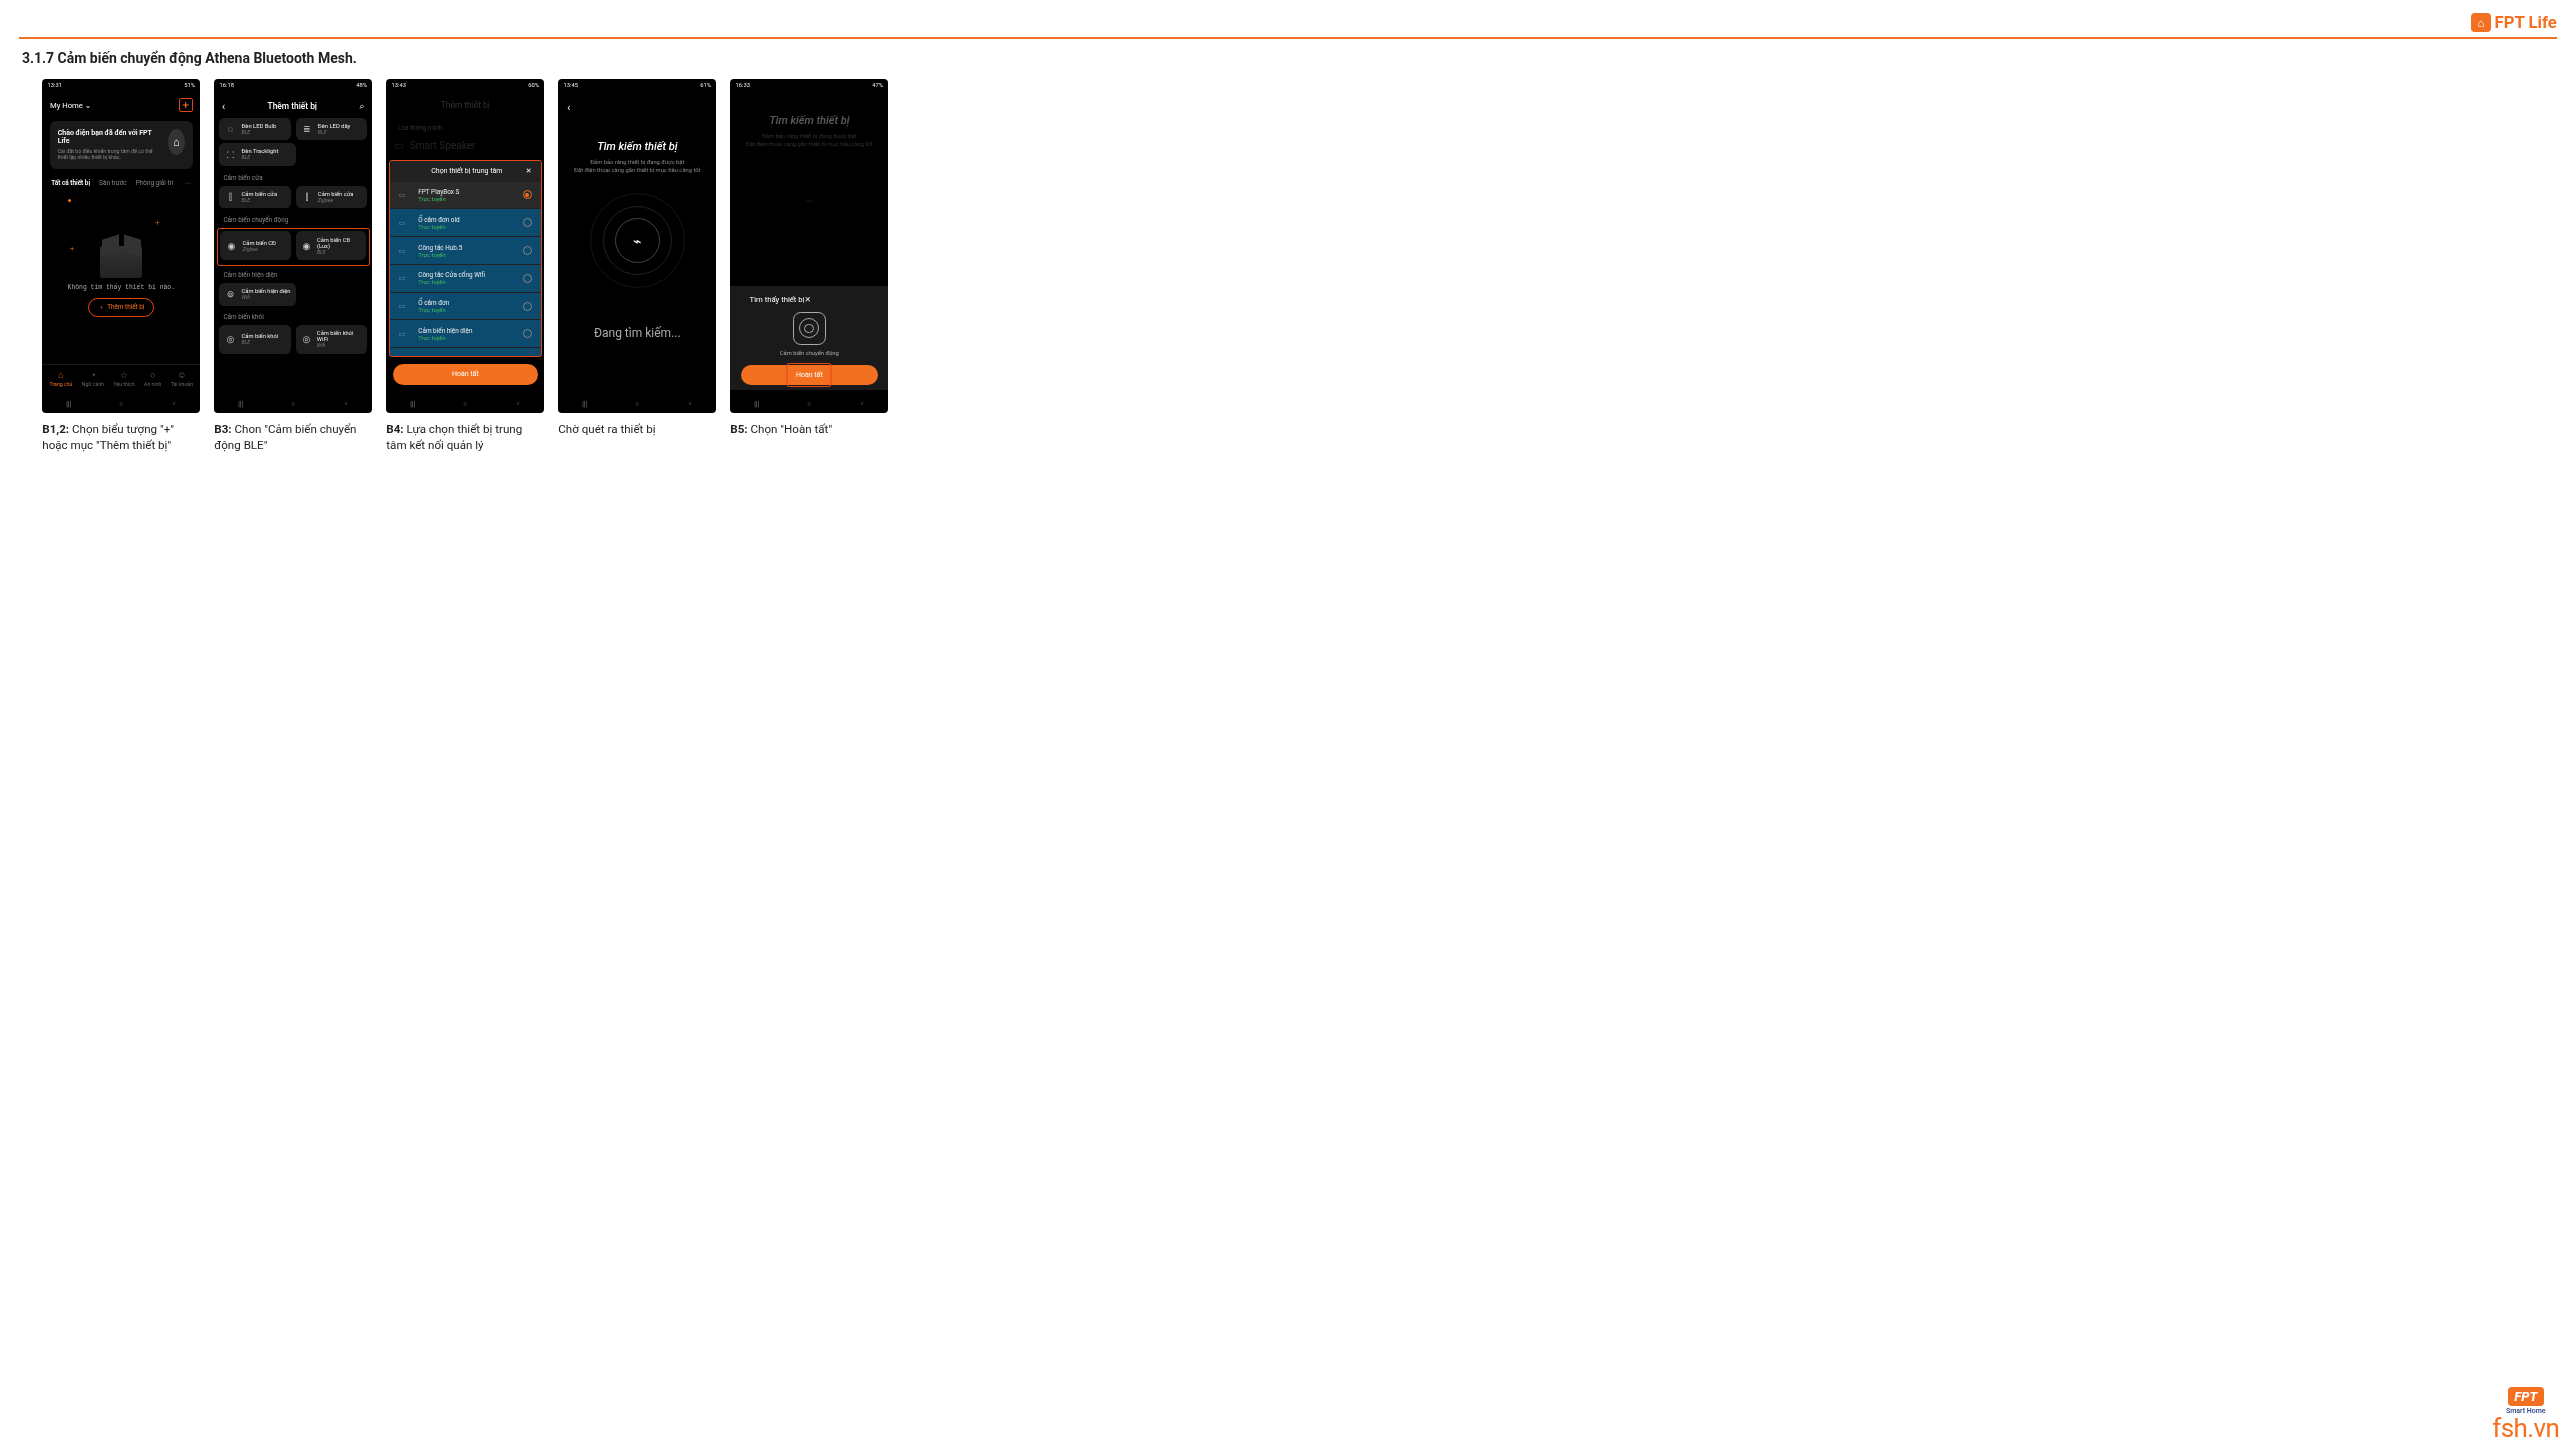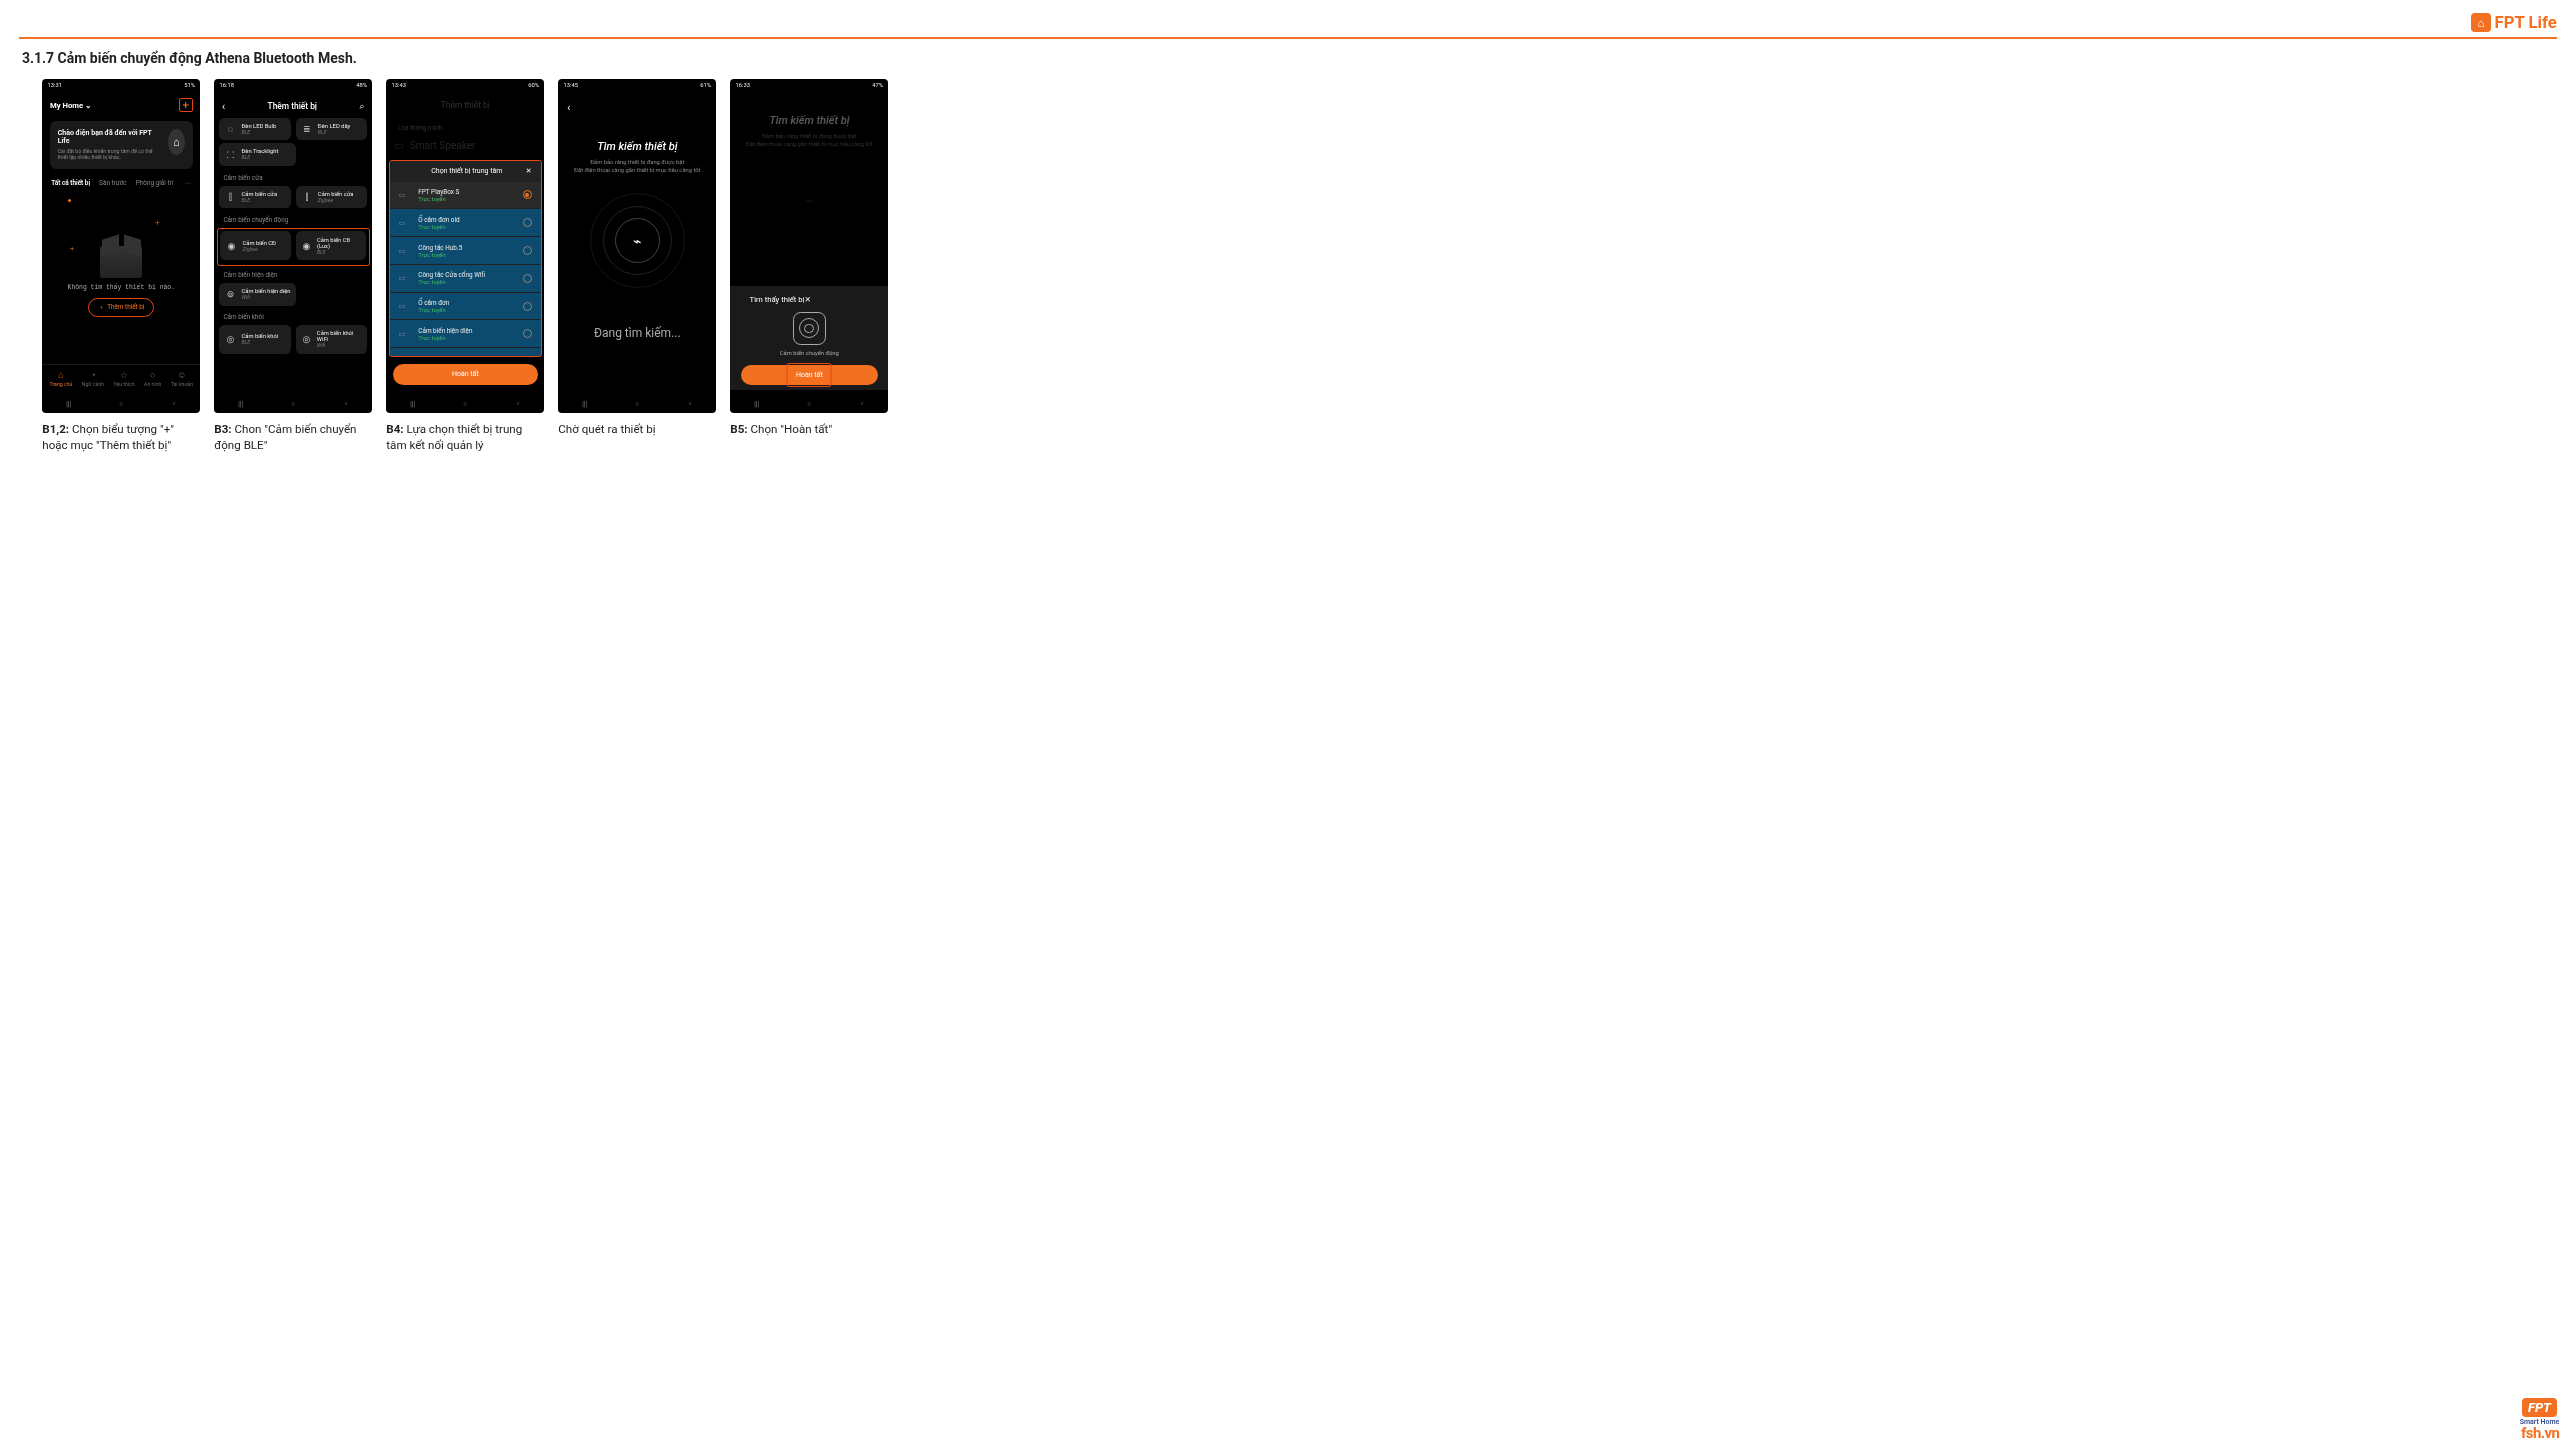--- a/index.html
+++ b/index.html
@@ -14,21 +14,21 @@
 .phone { width: 158px; height: 334px; background: #000; border-radius: 3.9px; overflow: hidden; display: flex; flex-direction: column; color: #ccc; font-size: 6.4px; position: relative; }
 .statusbar { display: flex; justify-content: space-between; padding: 2.6px 5.2px; font-size: 5.8px; color: #eee; }
 .screen { flex: 1; display: flex; flex-direction: column; padding: 3.9px 0; position: relative; }
 .navbar { display: flex; justify-content: space-around; padding: 6.4px 0 5.2px; color: #888; }
 .navbar span { display: inline-block; width: 13px; text-align: center; }
 .caption { margin-top: 9px; font-size: 11.6px; line-height: 1.35; color: #222; }
 .caption b { font-weight: 700; }
 
 
 .p1-top { display:flex; justify-content:space-between; align-items:center; padding:3.9px 7.7px; }
-.p1-home { color:#fff; font-size:7.7px; font-weight:700; }
+.p1-home { color:#fff; font-size:7.7px; font-weight:400; }
 .p1-plus { width:14px; height:14px; border:1.3px solid #e84610; border-radius:1.9px; display:flex; align-items:center; justify-content:center; color:#f37021; font-size:10.3px; font-weight:700; }
 .welcome { background:#1a1a1a; margin:5.2px 7.7px; border-radius:6.4px; padding:7.7px; display:flex; gap:6.4px; align-items:flex-start; }
 .welcome-text h4 { color:#fff; font-size:7px; font-weight:600; margin-bottom:2.6px; }
 .welcome-text p { color:#888; font-size:5.2px; line-height:1.3; }
 .house-icon { width:26px; height:26px; background:#333; border-radius:50%; display:flex; align-items:center; justify-content:center; color:#fff; font-size:11.6px; margin-left:auto; }
 .tabs1 { display:flex; gap:9px; padding:5.2px 9px; font-size:6.4px; color:#888; }
 .tabs1 .active { color:#fff; font-weight:600; }
 .tabs1 .dots { margin-left:auto; }
 .empty-box { flex:1; display:flex; flex-direction:column; align-items:center; justify-content:center; gap:6.4px; position:relative; }
 .orange-dot{width:3.2px;height:3.2px;background:#f37021;border-radius:50%;position:absolute;}
@@ -93,21 +93,21 @@
 .sensor-ic::before{content:'';width:18px;height:18px;border:1.9px solid #aaa;border-radius:50%;position:absolute;}
 .sensor-ic::after{content:'';width:7.7px;height:7.7px;border:1.9px solid #aaa;border-radius:50%;position:absolute;}
 .sensor-lbl{text-align:center;color:#aaa;font-size:5.8px;margin-bottom:9px;}
 .done5{background:#f37021;color:#fff;text-align:center;padding:5.8px;border-radius:13px;font-size:7px;position:relative;}
 .done5-hl{border:1.3px solid #e84610;position:absolute;left:50%;transform:translateX(-50%);top:-1.9px;width:45px;height:calc(100% + 3.9px);border-radius:2.6px;}
 
 
 .footer-logo{position:absolute;right:16.7px;bottom:7.7px;text-align:center;}
 .fpt-badge{background:#f37021;color:#fff;font-weight:800;font-style:italic;padding:1.9px 6.4px;border-radius:3.9px;font-size:13px;display:inline-block;}
 .smarthome{color:#384b8c;font-size:7px;font-weight:600;margin-top:1.3px;}
-.fshvn{color:#f37021;font-size:15px;font-weight:700;letter-spacing:-0.6px;line-height:1;text-align:right;}
+.fshvn{color:#f37021;font-size:26px;font-weight:400;letter-spacing:-0.6px;line-height:1;text-align:right;}
 </style>
 </head>
 <body>
 
 <div class="header">
   <div class="logo">
     <span class="logo-icon">⌂</span>
     <span>FPT Life</span>
   </div>
 </div>

